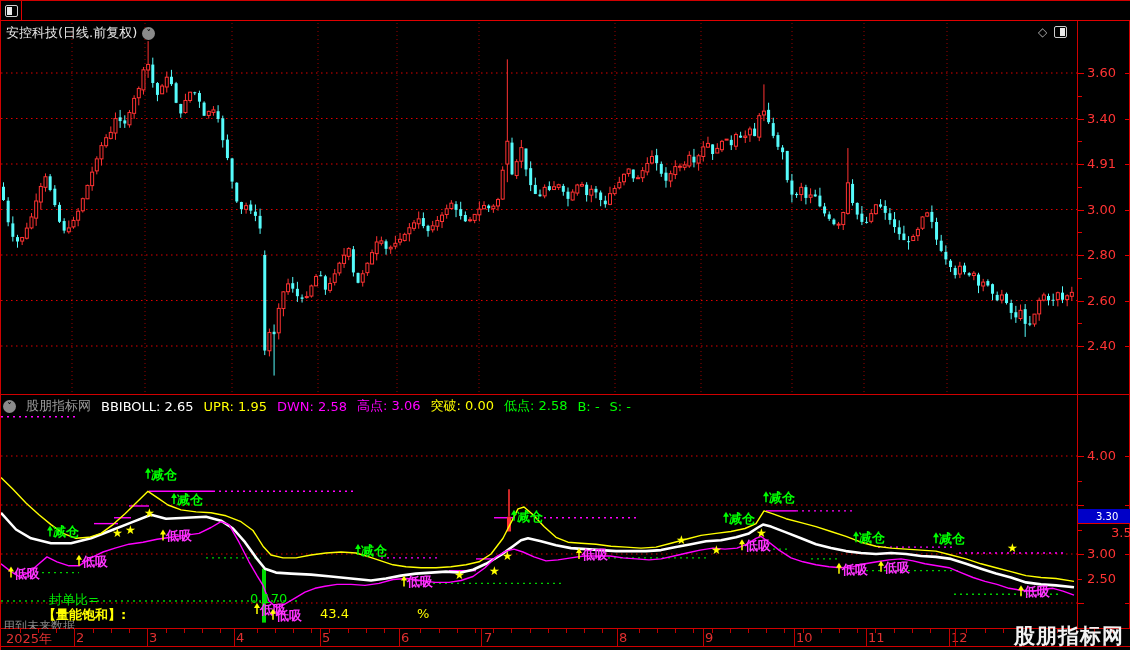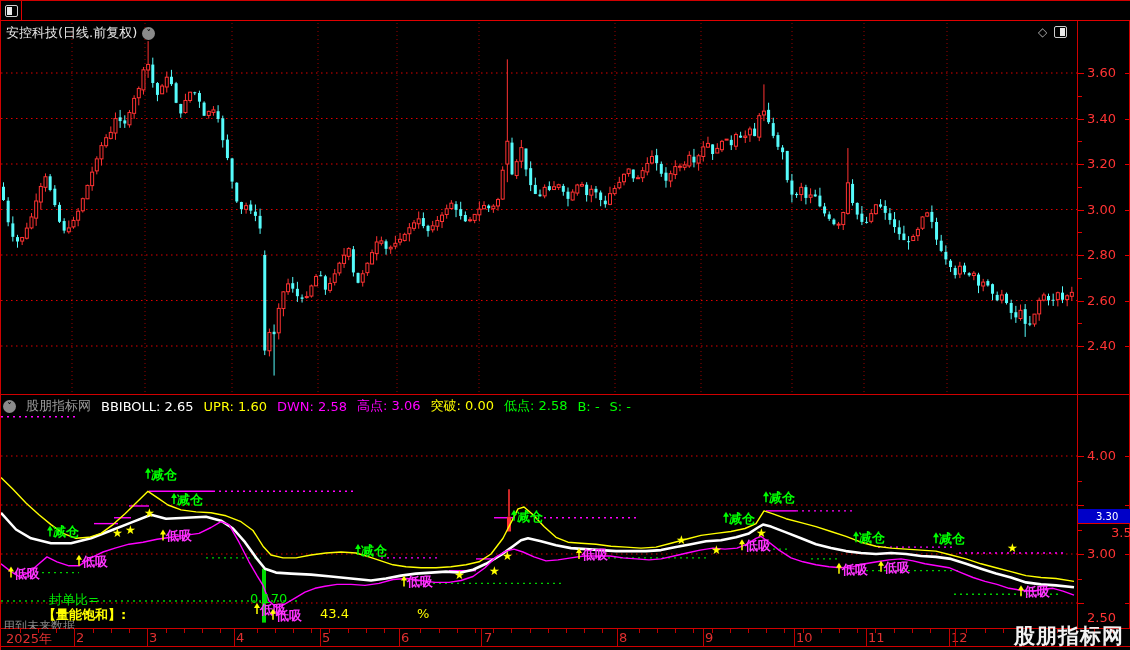--- a/index.html
+++ b/index.html
@@ -1014,21 +1014,21 @@
   <div class="hline" style="top:393px"></div>
   <div class="hline" style="top:627px"></div>
   <div class="hline" style="top:645px"></div>
   <div class="vline-axis" style="left:1076px"></div>
   <div class="vline-axis" style="left:1128px"></div>
 
   <div id="ind-header">
     <span class="circle-chevron">˅</span>
   <span class="hv" style="color: rgb(154, 154, 154);">股朋指标网</span>
       <span class="hv" style="color: rgb(255, 255, 255);">BBIBOLL: 2.65</span>
-      <span class="hv" style="color: rgb(255, 255, 0);">UPR: 1.60</span>
+      <span class="hv" style="color: rgb(255, 255, 0);">UPR: 1.95</span>
       <span class="hv" style="color: rgb(255, 0, 255);">DWN: 2.58</span>
       <span class="hv" style="color: rgb(255, 0, 255);">高点: 3.06</span>
       <span class="hv" style="color: rgb(255, 255, 0);">突破: 0.00</span>
       <span class="hv" style="color: rgb(0, 255, 0);">低点: 2.58</span>
       <span class="hv" style="color: rgb(0, 255, 0);">B: -</span>
       <span class="hv" style="color: rgb(0, 255, 0);">S: -</span>
     </div>
   <svg id="ind-svg" class="chart" style="top:394px" width="1076" height="233" viewBox="0 394 1076 233">
       <line x1="0" y1="455" x2="1076" y2="455" stroke="#e00000" stroke-width="1" stroke-dasharray="1.5 3.5"></line>
       <line x1="0" y1="504" x2="1076" y2="504" stroke="#e00000" stroke-width="1" stroke-dasharray="1.5 3.5"></line>
@@ -1174,37 +1174,37 @@
         <line x1="1020" y1="588.24" x2="1020" y2="595.24" stroke="#ffff00" stroke-width="1.5"></line>
         <text x="1023" y="595.24" fill="#ff33ff" font-size="13" font-weight="bold">低吸</text>
       </g>
     </svg>
 
   <div id="axes">
       <div class="axis-label" style="top: 64px;">3.60</div>
       <div class="tick" style="top: 72px; width: 6px;"></div>
       <div class="axis-label" style="top: 109.5px;">3.40</div>
       <div class="tick" style="top: 117.5px; width: 6px;"></div>
-      <div class="axis-label" style="top: 155px;">3.20</div>
+      <div class="axis-label" style="top: 155px;">4.91</div>
       <div class="tick" style="top: 163px; width: 6px;"></div>
       <div class="axis-label" style="top: 200.5px;">3.00</div>
       <div class="tick" style="top: 208.5px; width: 6px;"></div>
       <div class="axis-label" style="top: 246px;">2.80</div>
       <div class="tick" style="top: 254px; width: 6px;"></div>
       <div class="axis-label" style="top: 291.5px;">2.60</div>
       <div class="tick" style="top: 299.5px; width: 6px;"></div>
       <div class="axis-label" style="top: 337px;">2.40</div>
       <div class="tick" style="top: 345px; width: 6px;"></div>
       <div class="axis-label" style="top: 447px;">4.00</div>
       <div class="tick" style="top: 455px; width: 6px;"></div>
       <div class="axis-label" style="top: 524px; margin-left: 24px;">3.50</div>
       <div class="tick" style="top: 504px; width: 6px;"></div>
       <div class="axis-label" style="top: 545px;">3.00</div>
       <div class="tick" style="top: 553px; width: 6px;"></div>
-      <div class="axis-label" style="top: 609px; text-align: right;">2.50</div>
+      <div class="axis-label" style="top: 570px; text-align: right;">2.50</div>
       <div class="tick" style="top: 602px; width: 6px;"></div>
       <div class="tick" style="top: 94.75px; width: 4px;"></div>
       <div class="tick" style="top: 140.25px; width: 4px;"></div>
       <div class="tick" style="top: 185.75px; width: 4px;"></div>
       <div class="tick" style="top: 231.25px; width: 4px;"></div>
       <div class="tick" style="top: 276.75px; width: 4px;"></div>
       <div class="tick" style="top: 322.25px; width: 4px;"></div>
       <div class="rtick" style="left: 1124px; width: 4px; top: 72px;"></div>
       <div class="rtick" style="left: 1124px; width: 4px; top: 117.5px;"></div>
       <div class="rtick" style="left: 1124px; width: 4px; top: 163px;"></div>

